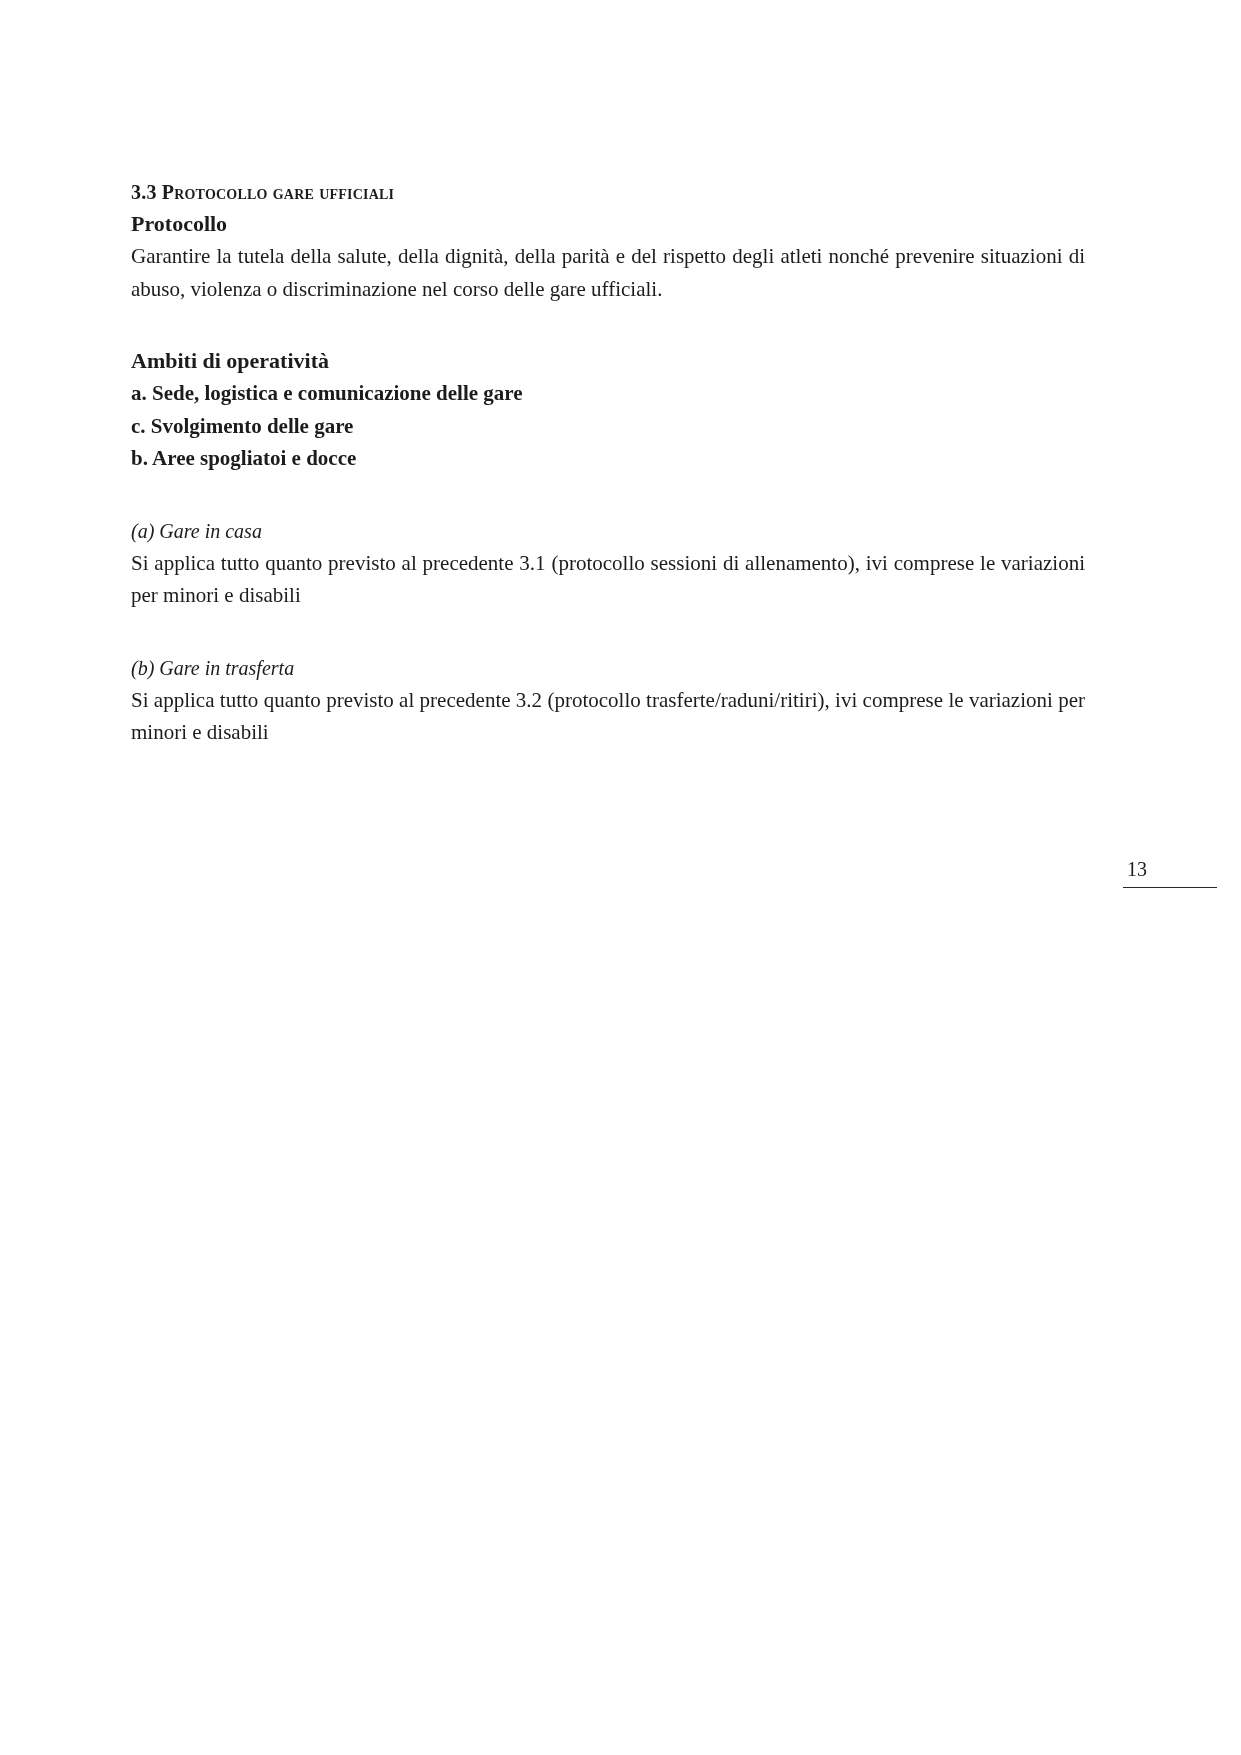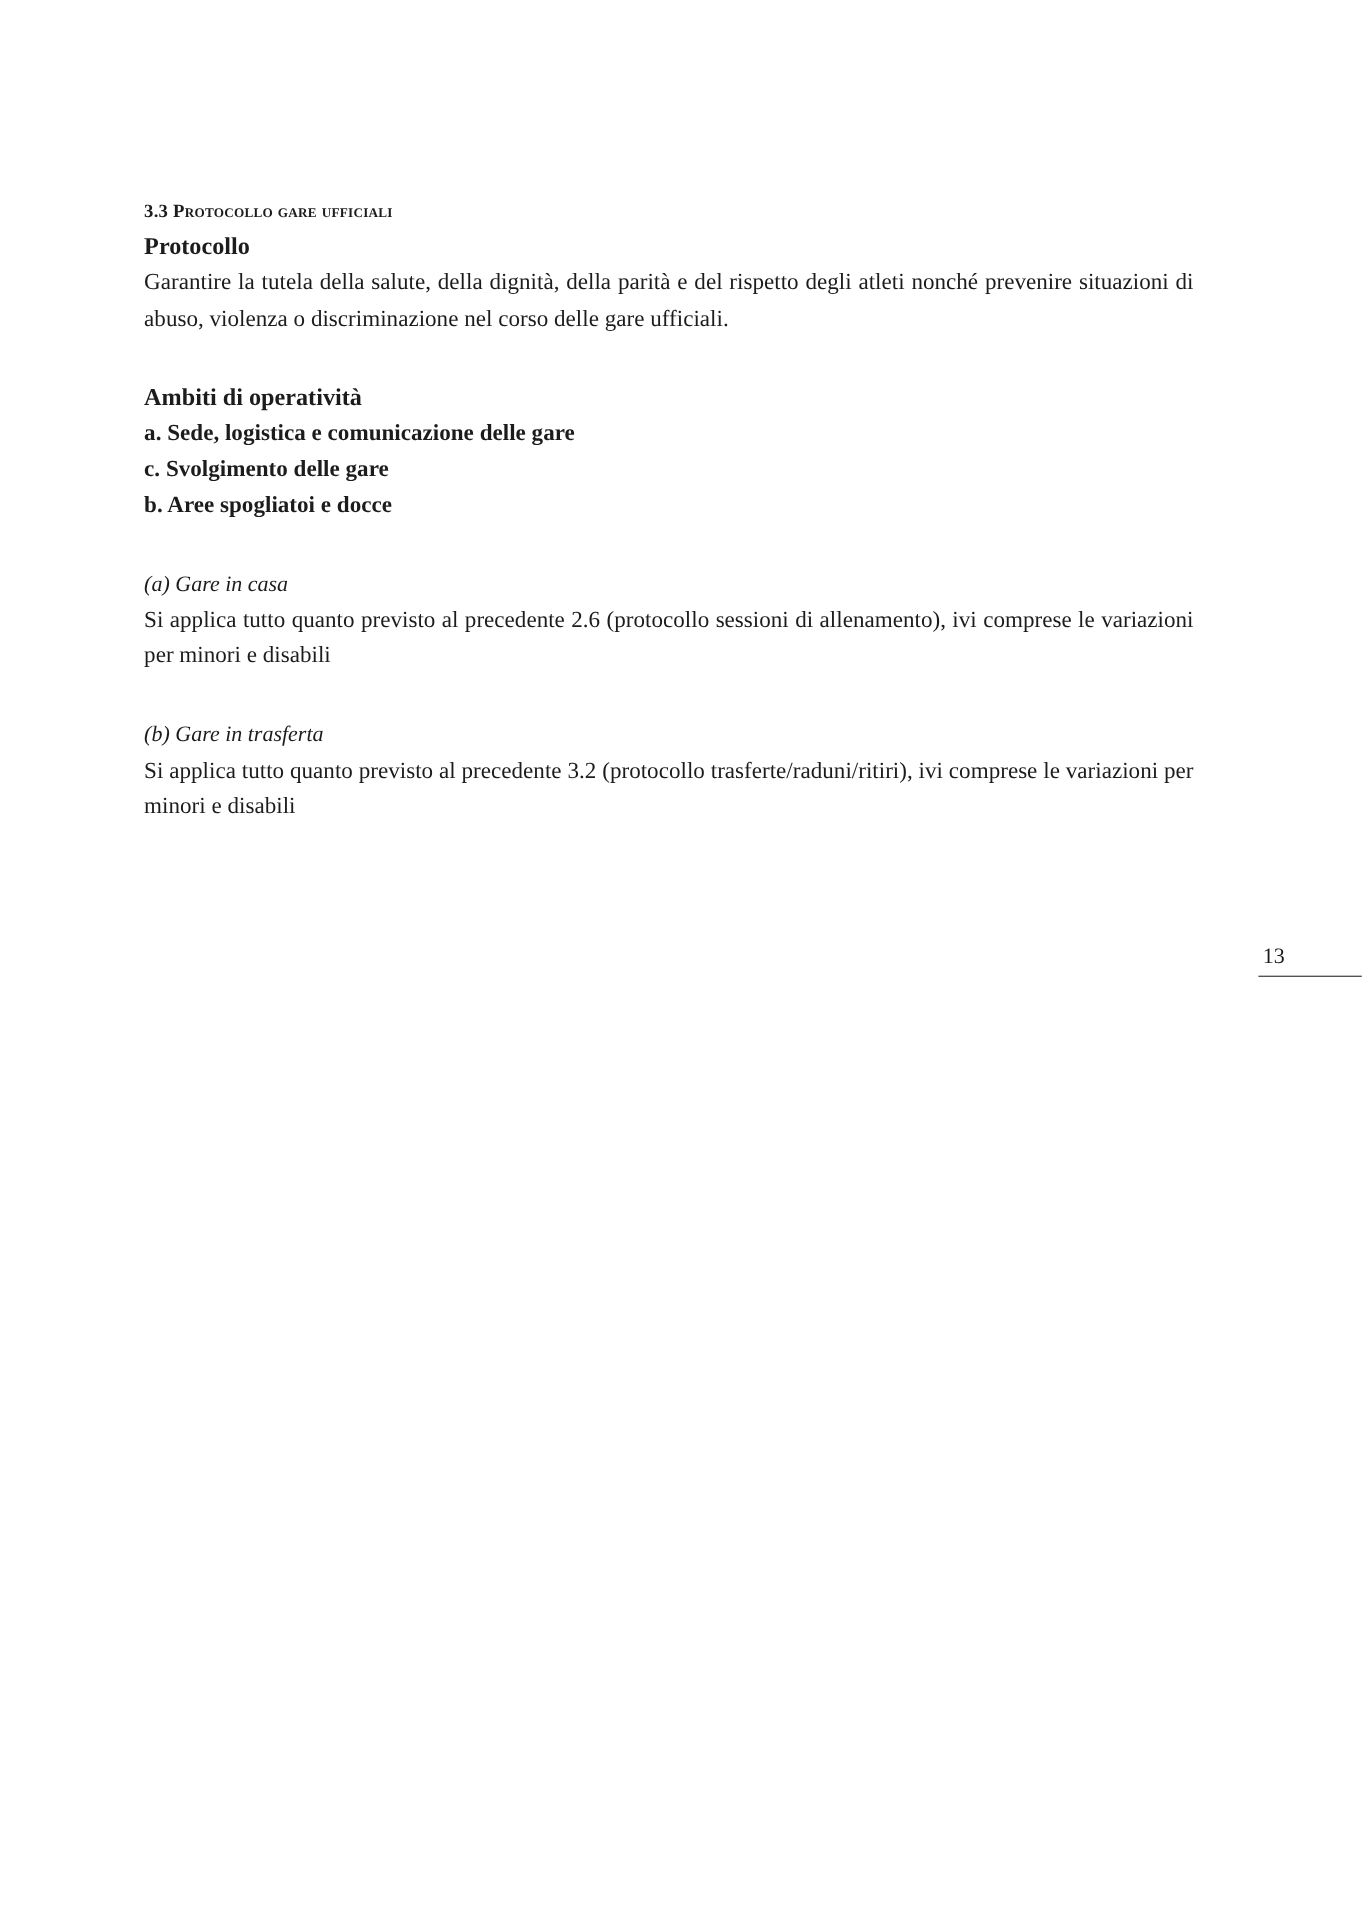--- a/index.html
+++ b/index.html
@@ -20,21 +20,21 @@
     position: absolute;
     left: 131px;
     top: 176px;
     width: 954px;
     font-size: 21px;
     line-height: 32.5px;
   }
   .section-heading {
     font-weight: bold;
     font-variant: small-caps;
-    font-size: 17px;
+    font-size: 20px;
     line-height: 32px;
     letter-spacing: 0.2px;
   }
   .sub-title {
     font-weight: bold;
     font-size: 22px;
     line-height: 32px;
   }
   .body-text {
     text-align: justify;
@@ -49,21 +49,21 @@
   }
   .italic-title {
     font-weight: normal;
     font-style: italic;
     font-size: 20px;
     line-height: 32px;
   }
   .footer {
     position: absolute;
     top: 857px;
-    right: 3px;
+    right: 24px;
     width: 94px;
   }
   .page-number {
     display: block;
     font-size: 20px;
     line-height: 24px;
     padding-left: 4px;
     margin-bottom: 6px;
   }
   .footer-rule {
@@ -88,21 +88,21 @@
 
     <div class="block">
       <div class="sub-title">Ambiti di operatività</div>
       <span class="list-line">a. Sede, logistica e comunicazione delle gare</span>
       <span class="list-line">c. Svolgimento delle gare</span>
       <span class="list-line">b. Aree spogliatoi e docce</span>
     </div>
 
     <div class="block">
       <div class="italic-title">(a) Gare in casa</div>
-      <p class="body-text">Si applica tutto quanto previsto al precedente 2.6 (protocollo sessioni di allenamento), ivi comprese le variazioni per minori e disabili</p>
+      <p class="body-text">Si applica tutto quanto previsto al precedente 3.1 (protocollo sessioni di allenamento), ivi comprese le variazioni per minori e disabili</p>
     </div>
 
     <div class="block">
       <div class="italic-title">(b) Gare in trasferta</div>
       <p class="body-text">Si applica tutto quanto previsto al precedente 3.2 (protocollo trasferte/raduni/ritiri), ivi comprese le variazioni per minori e disabili</p>
     </div>
 
   </div>
 
   <div class="footer">

